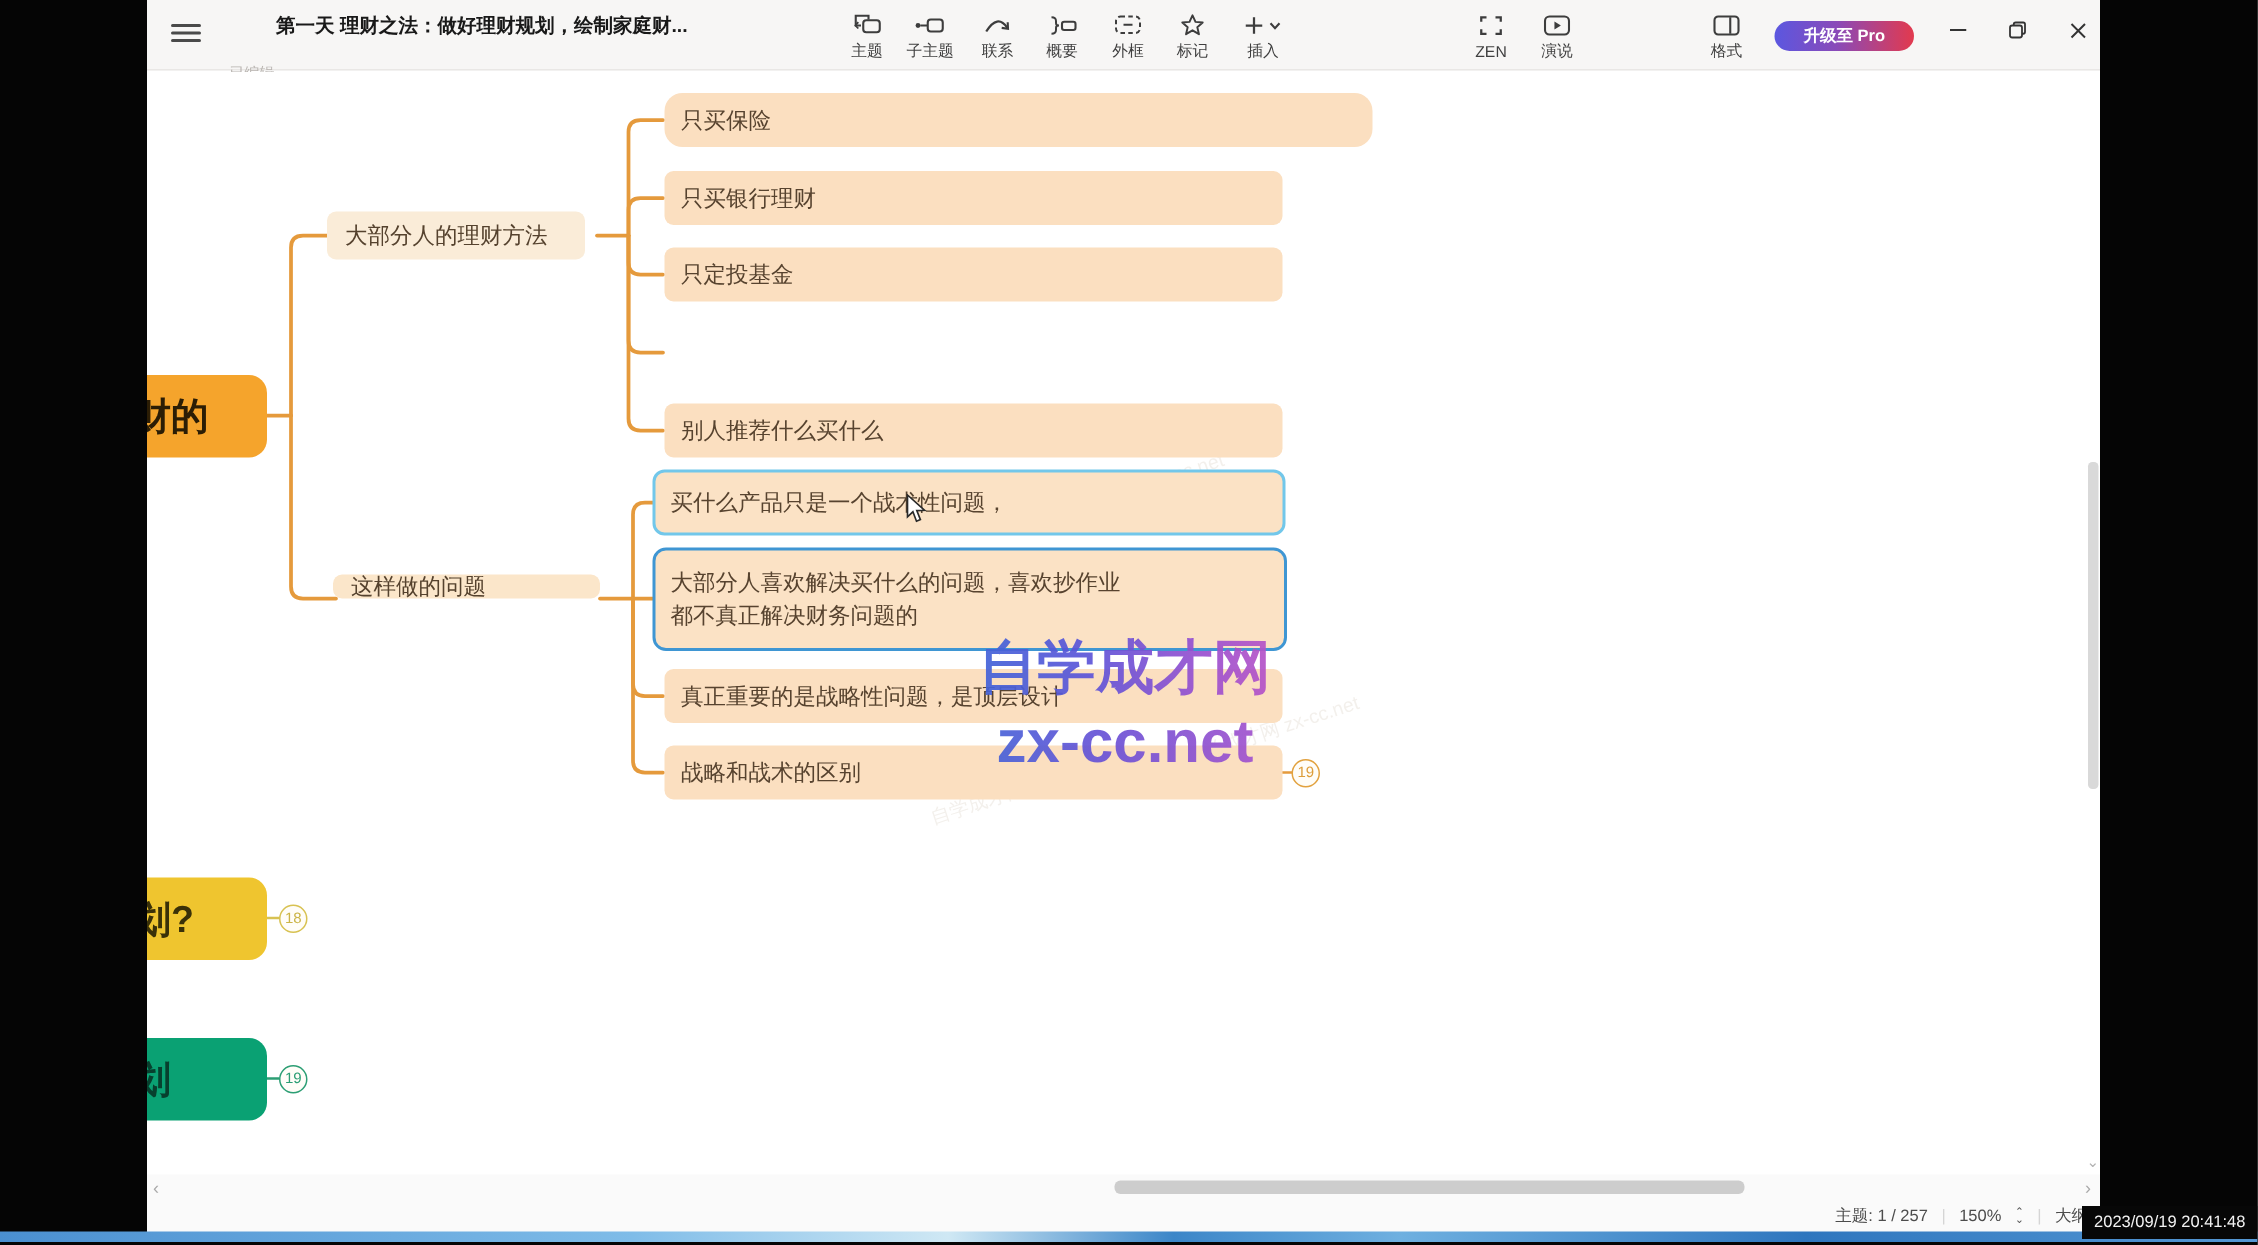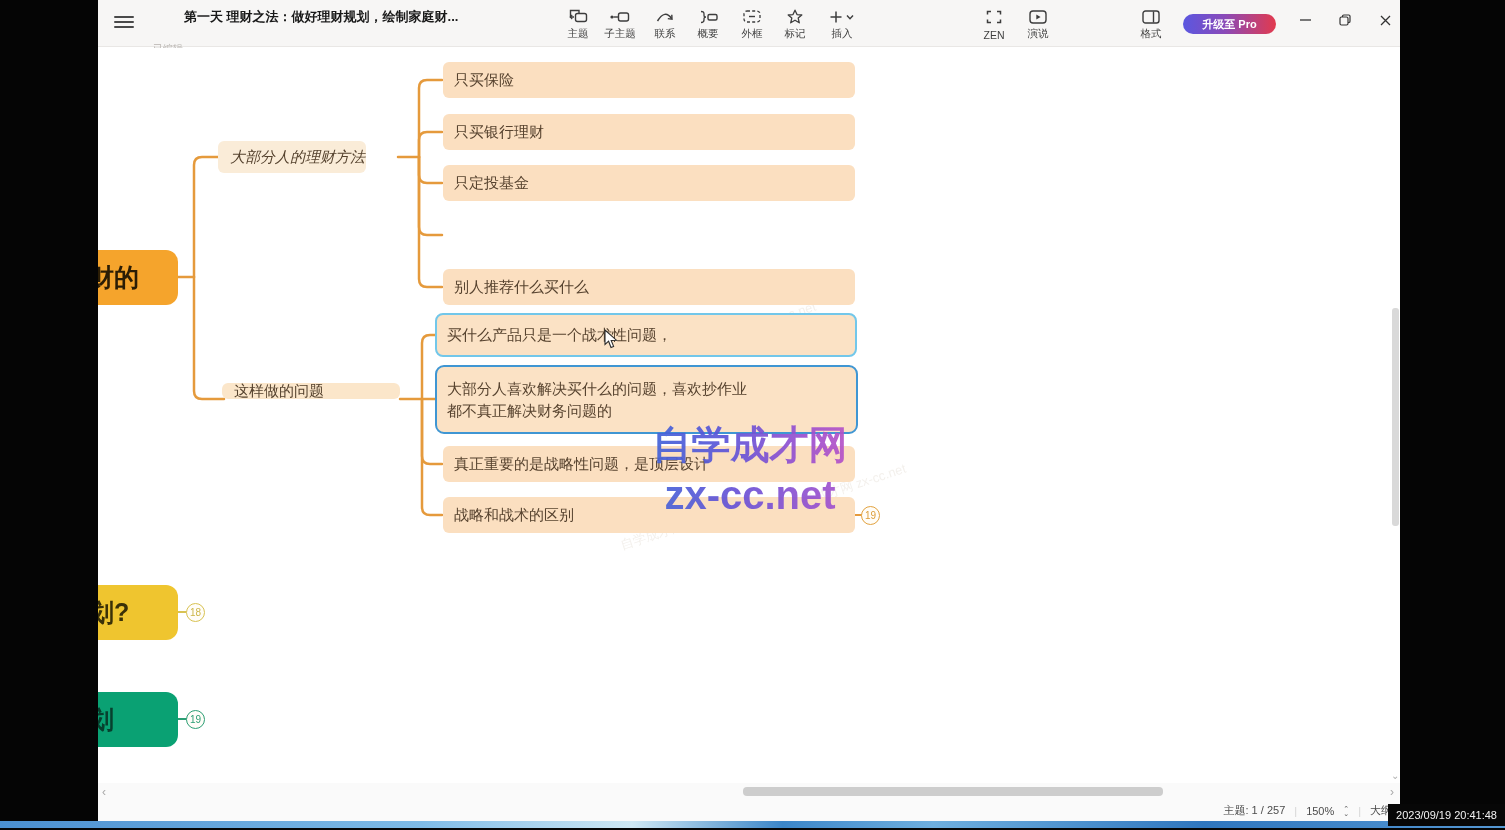--- a/index.html
+++ b/index.html
@@ -227,24 +227,24 @@
       </svg>
 
       <div class="wm-tile" style="left:600px; top:268px;">自学成才网 zx-cc.net</div>
       <div class="wm-tile" style="left:690px; top:430px;">自学成才网 zx-cc.net</div>
       <div class="wm-tile" style="left:520px; top:470px;">自学成才网 zx-cc.net</div>
 
       <div class="node node-root node-cut" style="left:0; top:202px; width:80px; height:55px;">
         <span>财的</span>
       </div>
 
-      <div class="node node-branch" style="left:120px; top:93px; width:148px; height:32px;font-style:italic;">
+      <div class="node node-branch" style="left:120px; top:93px; width:172px; height:32px;">
         <span>大部分人的理财方法</span>
       </div>
-      <div class="node node-child" style="left:345px; top:14px; width:412px; height:36px;">
+      <div class="node node-child" style="left:345px; top:14px; width:472px; height:36px;border-radius:12px;">
         <span>只买保险</span>
       </div>
       <div class="node node-child" style="left:345px; top:66px; width:412px; height:36px;">
         <span>只买银行理财</span>
       </div>
       <div class="node node-child" style="left:345px; top:117px; width:412px; height:36px;">
         <span>只定投基金</span>
       </div>
       <div class="node node-child" style="left:345px; top:221px; width:412px; height:36px;">
         <span>别人推荐什么买什么</span>

